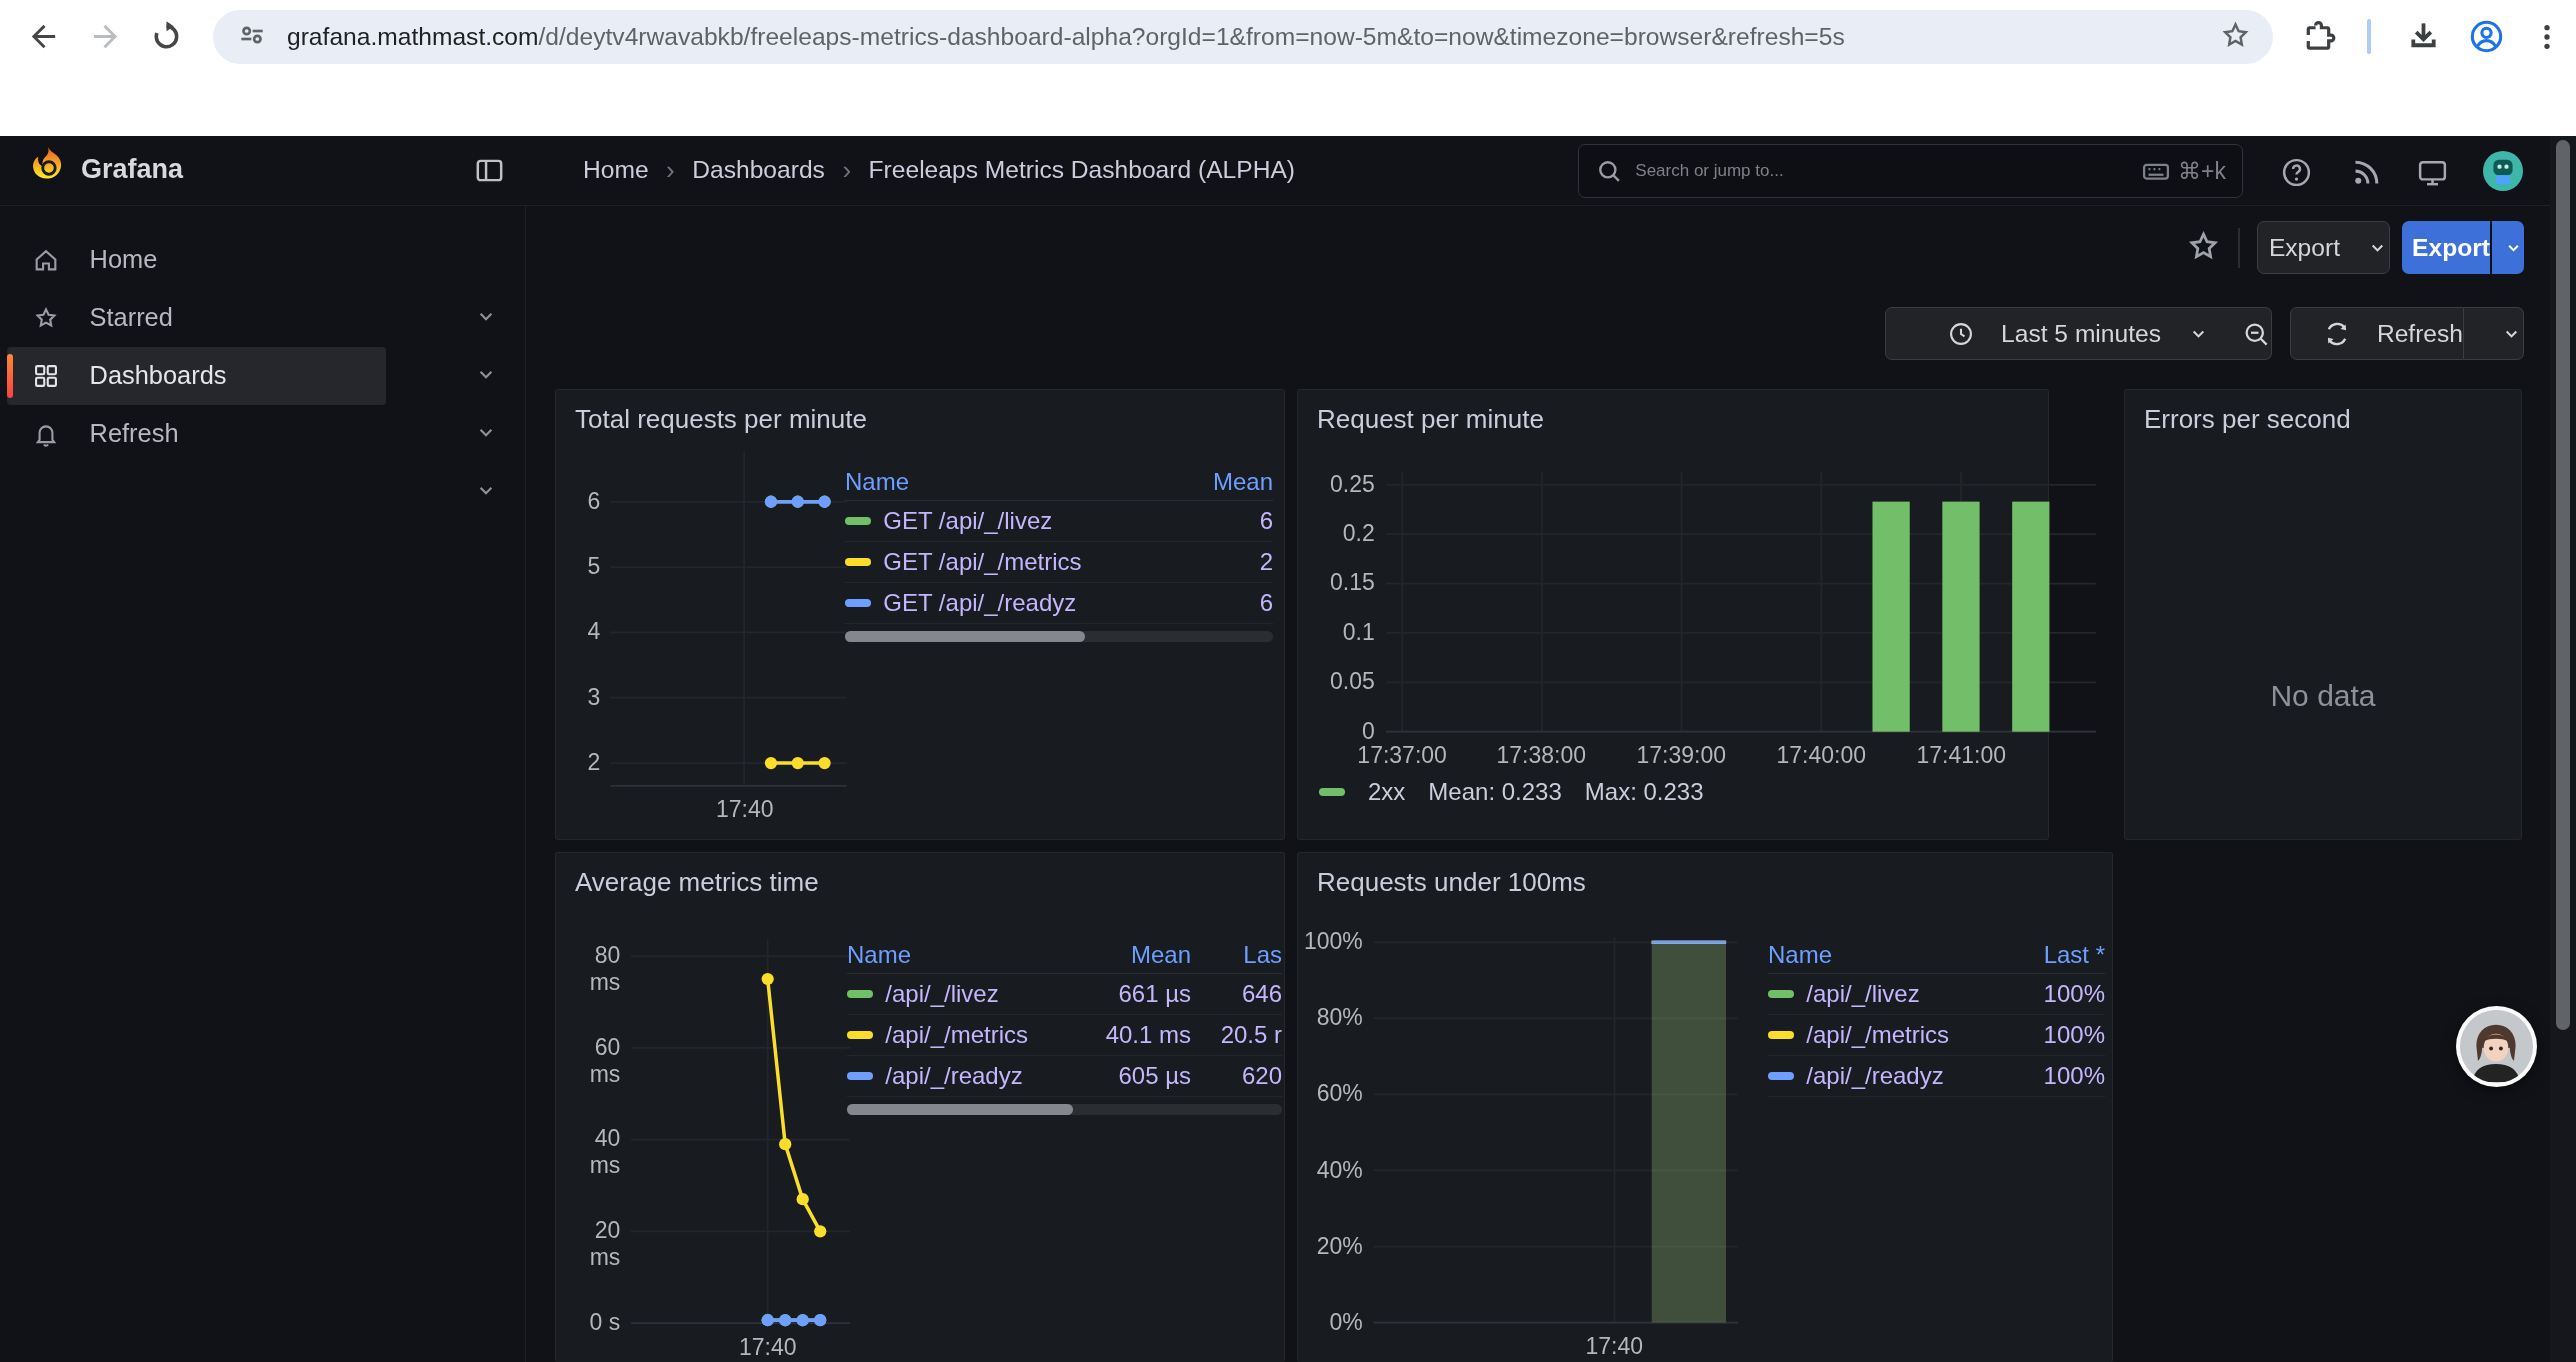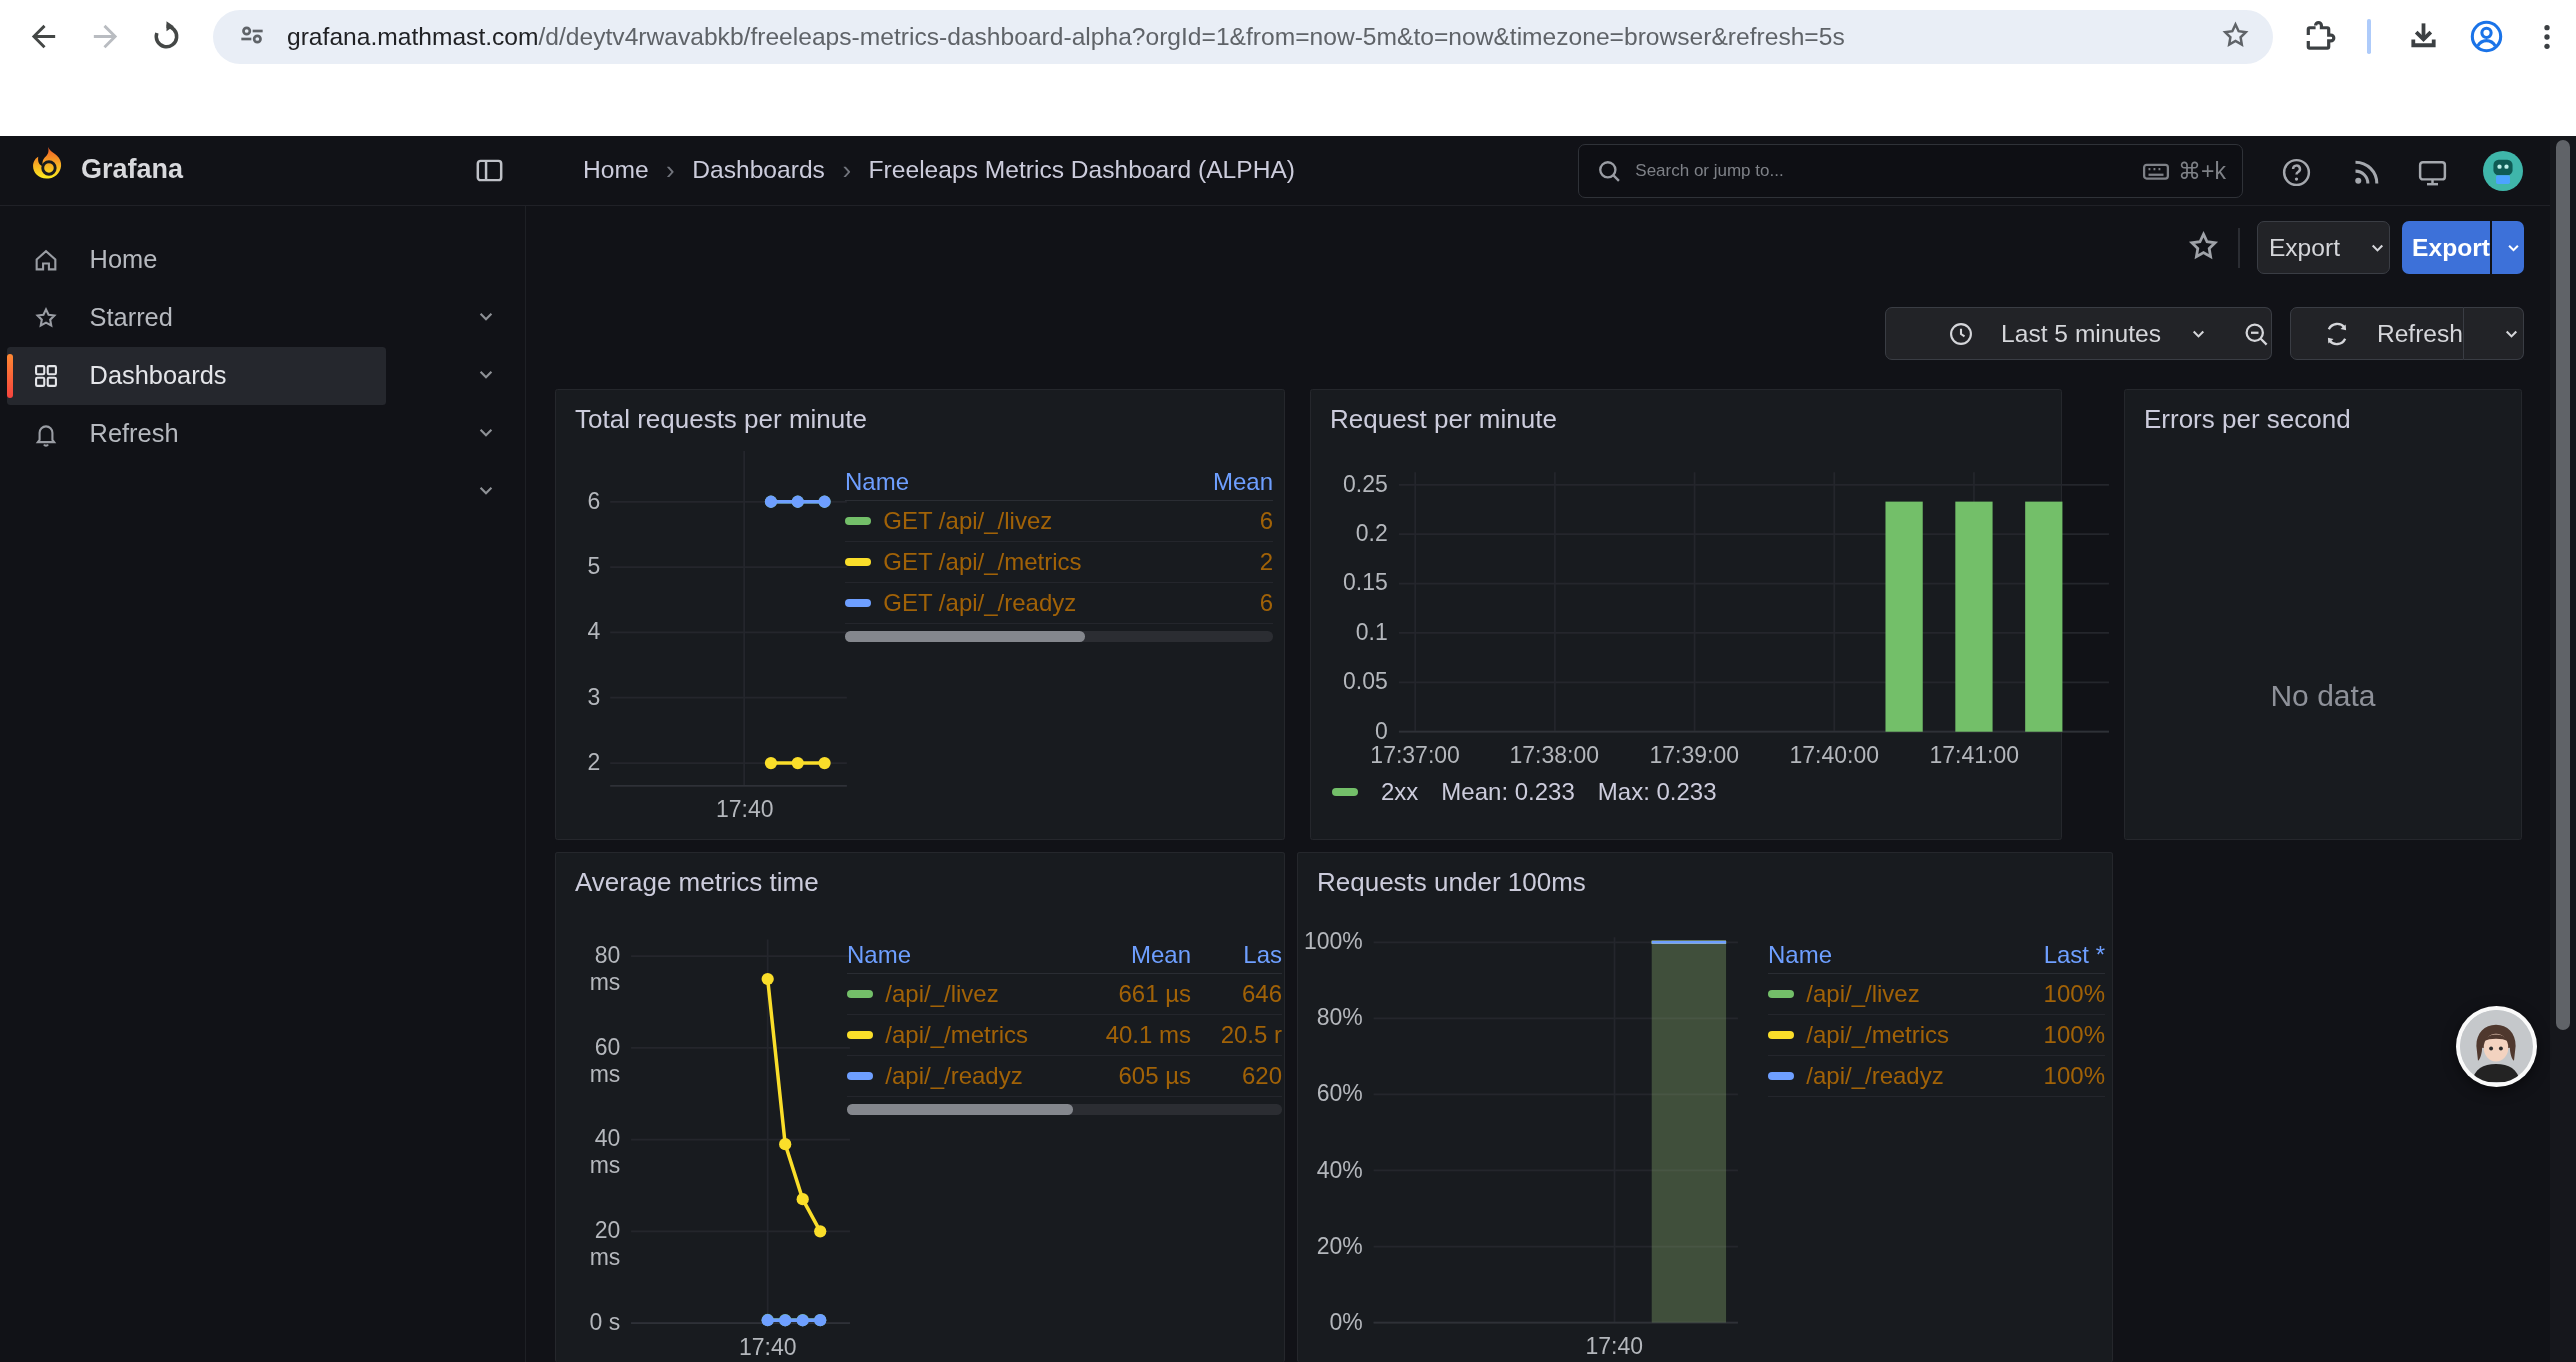--- a/index.html
+++ b/index.html
@@ -48,21 +48,21 @@
   .chart { position:absolute; }
   .chart svg { position:absolute; left:0; top:0; }
   .tick { position:absolute; font-size:23px; color:#b4b7bc; }
   .ytick { text-align:right; }
   .xtick { width:193px; text-align:center; }
   .nodata { position:absolute; left:0; right:0; top:289px; text-align:center; font-size:30px; color:#8e9199; }
 
   
   .legend { position:absolute; overflow:hidden; }
   .lg-head { display:flex; align-items:center; height:37px; border-bottom:0.9px solid #2a2d33; color:#6e9fff; font-size:24px; font-weight:500; }
-  .lg-row { display:flex; align-items:center; height:41px; border-bottom:0.9px solid #24262c; font-size:24px; color:#a16207; }
+  .lg-row { display:flex; align-items:center; height:41px; border-bottom:0.9px solid #24262c; font-size:24px; color:#c4b5fd; }
   .lg-nm { flex:1; display:flex; align-items:center; gap:12.3px; min-width:0; white-space:nowrap; }
   .lg-pill { width:26px; height:8.8px; border-radius:4.4px; flex:none; }
   .lg-val { text-align:right; white-space:nowrap; overflow:hidden; }
   .lg-sb { margin-top:7px; height:10.5px; background:#2b2d32; border-radius:5.3px; }
   .lg-sb-thumb { height:10.5px; background:#84878d; border-radius:5.3px; }
   .lg-inline { position:absolute; display:flex; align-items:center; gap:23px; font-size:24px; color:#ccccdc; }
 
   
   .vscroll { position:absolute; left:2550px; top:136px; width:26px; height:1227px; background:#16171c; }
   .vscroll .thumb { position:absolute; left:6.1px; top:4.4px; width:14px; height:890px; background:#606368; border-radius:7px; }
@@ -386,21 +386,21 @@
       <div class="lg-row">
         <span class="lg-nm"><span class="lg-pill" style="background:#6E9FFF"></span>GET /api/_/readyz</span>
         <span class="lg-val" style="width:105px">6</span>
       </div>
       <div class="lg-sb">
         <div class="lg-sb-thumb" style="width:56%"></div>
       </div>
     </div>
 </div>
 
-<div class="panel" style="left:1297px;top:389px;width:752px;height:451px;margin-left:13px;">
+<div class="panel" style="left:1297px;top:389px;width:752px;height:451px;">
   <div class="ptitle">Request per minute</div>
   <div class="chart" id="c1" style="left:8.8px;top:75px;width:796px;height:316px;">
       <div class="tick ytick" style="right: 728px; top: 5.6px;">0.25</div>
       <div class="tick ytick" style="right: 728px; top: 55px;">0.2</div>
       <div class="tick ytick" style="right: 728px; top: 104px;">0.15</div>
       <div class="tick ytick" style="right: 728px; top: 154px;">0.1</div>
       <div class="tick ytick" style="right: 728px; top: 203px;">0.05</div>
       <div class="tick ytick" style="right: 728px; top: 253px;">0</div>
       <div class="tick xtick" style="left: -1.2px; top: 277px;">17:37:00</div>
       <div class="tick xtick" style="left: 138px; top: 277px;">17:38:00</div>

